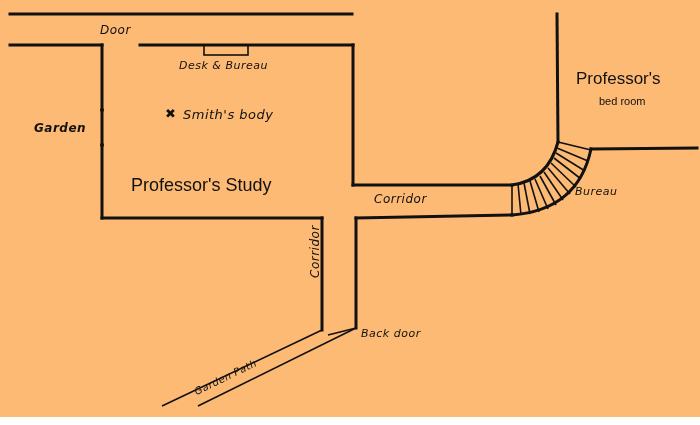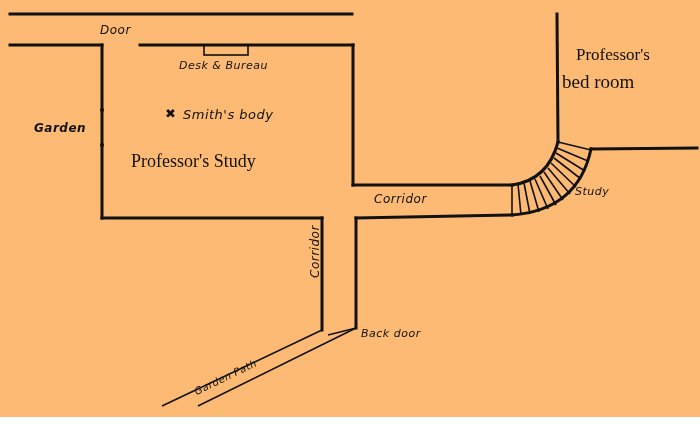--- a/index.html
+++ b/index.html
@@ -2,21 +2,21 @@
 <html><head>
 <meta charset="utf-8">
 <style>
   html, body { margin: 0; padding: 0; background: #ffffff; }
   #canvas { position: relative; width: 700px; height: 417px; overflow: hidden; background: #fdba74; }
   svg { position: absolute; left: 0; top: 0; }
   .wall { stroke: #111111; stroke-width: 3; fill: none; stroke-linecap: square; }
   .thin { stroke: #111111; stroke-width: 1.6; fill: none; }
   .lbl { position: absolute; color: #111111; white-space: nowrap; line-height: 1; }
   .it { font-family: "DejaVu Sans", sans-serif; font-style: italic; font-size: 12px; letter-spacing: 0.5px; }
-  .big { font-family: Liberation Serif, serif; font-size: 18px; }
+  .big { font-family: Liberation Sans, sans-serif; font-size: 18px; margin-top: 24px; }
 </style>
 </head>
 <body>
 
 <div id="canvas">
   <svg width="700" height="425" viewBox="0 0 700 425">
 
     <line class="wall" x1="10" y1="14" x2="352" y2="14"></line>
 
     <line class="wall" x1="10" y1="45" x2="102" y2="45"></line>
@@ -69,19 +69,19 @@
     </g>
   </svg>
 
   <span class="lbl it" style="left:100px; top:24px;">Door</span>
   <span class="lbl it" style="left:179px; top:60px; font-size:11px;text-align:right;">Desk &amp; Bureau</span>
   <span class="lbl" style="left:165px; top:107px; font-size:13px; font-weight:bold; font-family:'DejaVu Sans', sans-serif;">✖</span>
   <span class="lbl it" style="left:183px; top:108px; font-size:13px;">Smith's body</span>
   <span class="lbl it" style="left:34px; top:122px; font-weight:bold; font-size:12px;">Garden</span>
   <span class="lbl big" style="left:131px; top:152px;text-align:right;">Professor's Study</span>
   <span class="lbl big" style="left:576px; top:46px; font-size:17px;">Professor's</span>
-  <span class="lbl big" style="left:562px; top:72px; font-size:19px;">bed room</span>
+  <span class="lbl big" style="left:599px; top:72px; font-size:11px;">bed room</span>
   <span class="lbl it" style="left:374px; top:193px;">Corridor</span>
-  <span class="lbl it" style="left:575px; top:186px; font-size:11px;">Study</span>
+  <span class="lbl it" style="left:575px; top:186px; font-size:11px;">Bureau</span>
   <span class="lbl it" style="left:309px; top:278px; transform: rotate(-90deg); transform-origin: left top;">Corridor</span>
   <span class="lbl it" style="left:361px; top:328px; font-size:11px;">Back door</span>
   <span class="lbl it" style="left:193px; top:388px; font-size:10px; transform: rotate(-26deg); transform-origin: left top;">Garden Path</span>
 </div>
 
 </body></html>

